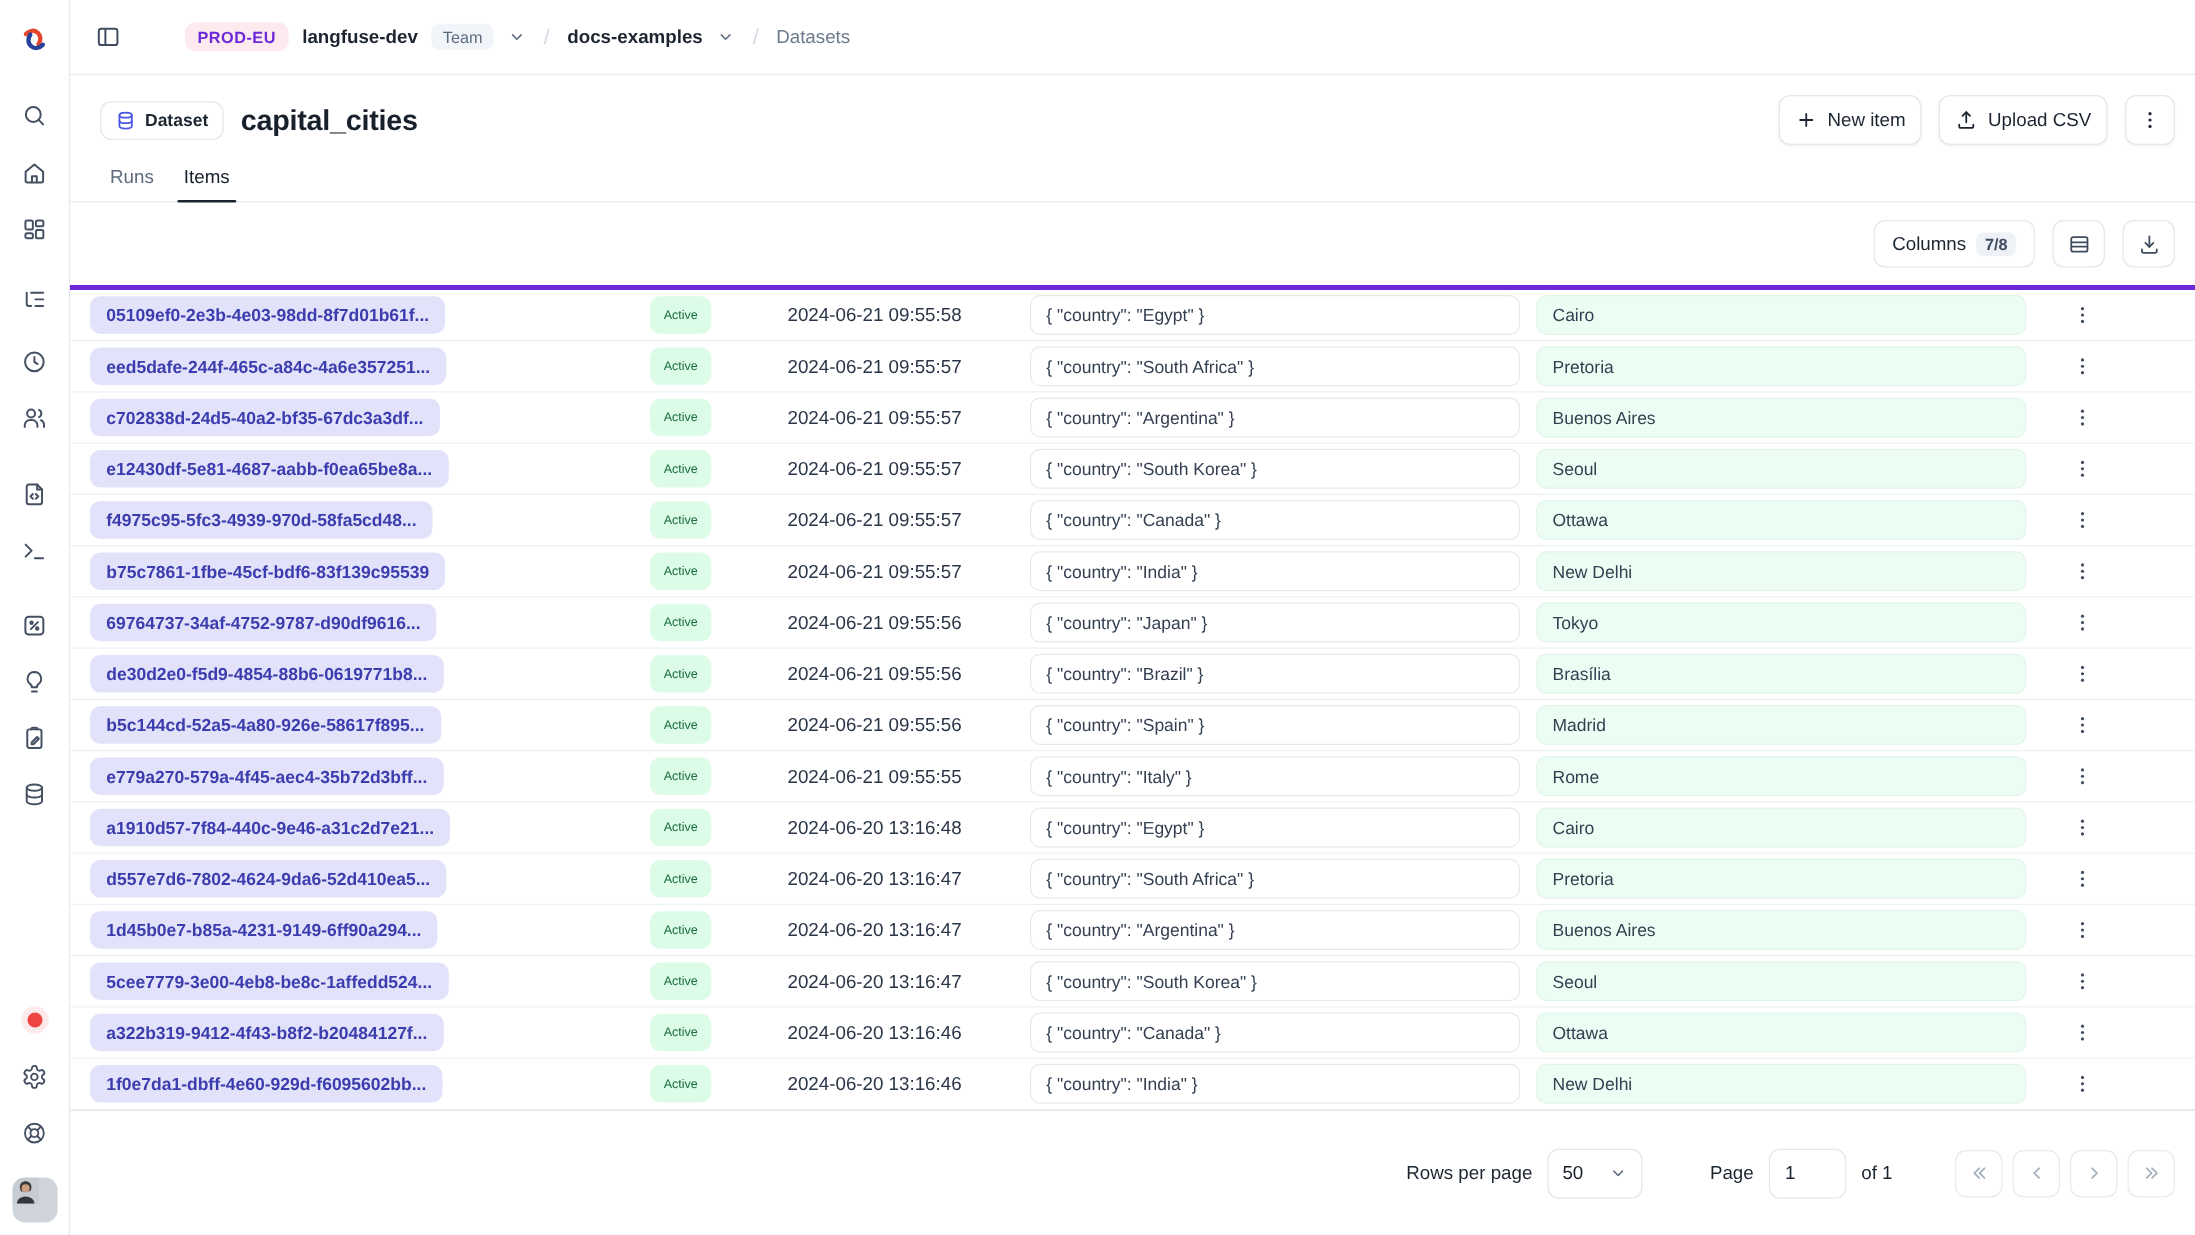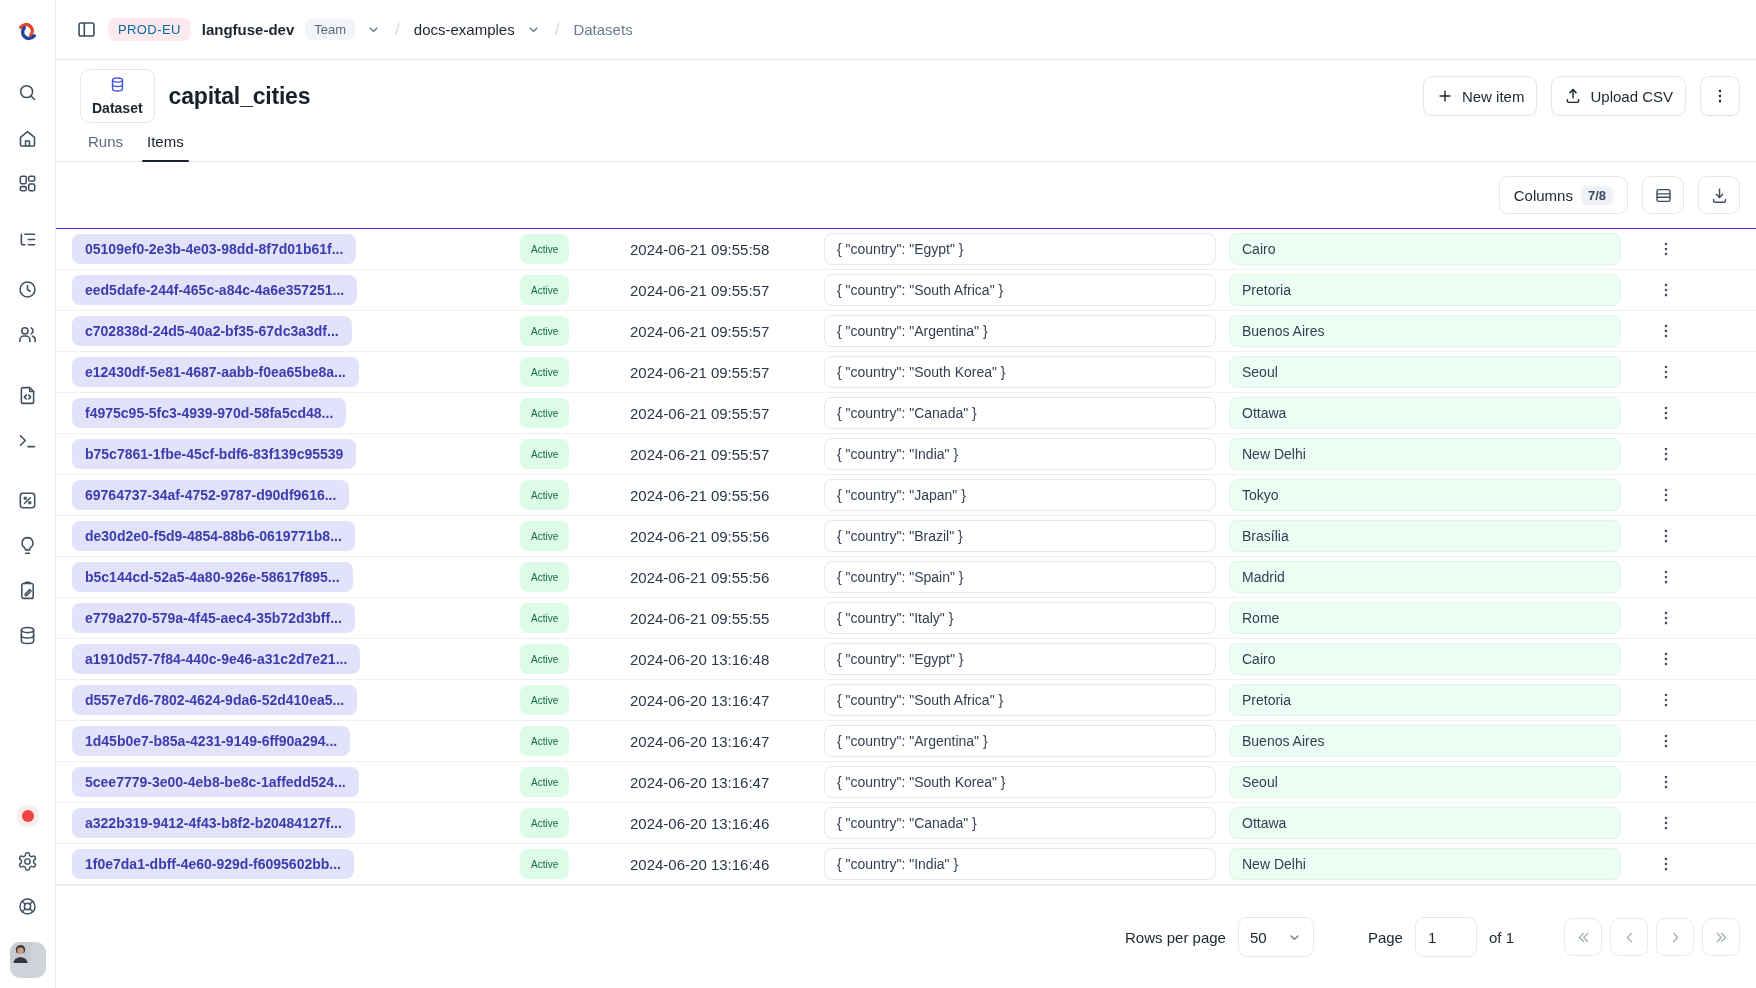--- a/index.html
+++ b/index.html
@@ -16,47 +16,47 @@
   .record-dot { width:12px; height:12px; border-radius:50%; background:#ee4545; box-shadow:0 0 0 5px #fdeaea; }
   .avatar { width:36px; height:36px; border-radius:10px; overflow:hidden; background:#cfd4da; }
 
   
   .main { flex:1; display:flex; flex-direction:column; min-width:0; }
 
   .topbar { height:60px; flex:none; display:flex; align-items:center; gap:11px; padding:0 20px;
     border-bottom:1px solid #e7eaf0; font-size:15px; }
   .icon-ghost { background:none; border:none; color:#3f4c5f; display:flex; align-items:center; cursor:pointer; }
   .icon-ghost svg { width:21px; height:21px; }
-  .env-badge { background:#fdeaee; color:#0369a1; font-size:13px; font-weight:400; letter-spacing:.4px;
-    padding:4px 10px; border-radius:8px; }
+  .env-badge { background:#fdeaee; color:#6d28d9; font-size:13px; font-weight:700; letter-spacing:.4px;
+    padding:4px 10px; border-radius:8px;margin-left:40px; }
   .crumb-org { font-weight:600; color:#1c2530; }
   .tag-badge { background:#f1f4f8; color:#5b6b7f; font-size:13px; font-weight:500; padding:3px 9px; border-radius:7px; }
   .chev { color:#5f6e82; display:flex; } .chev svg { width:15px; height:15px; }
   .crumb-sep { color:#d3dae3; font-size:17px; padding:0 3px; }
-  .crumb-proj { font-weight:400; color:#1c2530; }
+  .crumb-proj { font-weight:700; color:#1c2530; }
   .crumb-last { color:#6b7a8c; font-weight:500; }
 
   .title-row { margin:14px 16px 0 24px; height:44px; display:flex; align-items:center; gap:14px; }
   .type-badge { display:inline-flex; align-items:center; gap:7px; border:1px solid #e3e8ee; border-radius:9px;
-    padding:6px 11px; font-size:14px; font-weight:600; color:#1c2530; background:#fff;flex-direction:column; }
+    padding:6px 11px; font-size:14px; font-weight:600; color:#1c2530; background:#fff; }
   .type-badge svg { width:17px; height:17px; color:#4a56e2; }
   .page-title { font-size:23px; font-weight:700; letter-spacing:-.2px; }
   .title-spacer { flex:1; }
   .btn { display:inline-flex; align-items:center; gap:8px; height:40px; padding:0 12px; background:#fff;
     border:1px solid #e3e8ee; border-radius:9px; font-size:15px; font-weight:500; color:#1c2530;
     cursor:pointer; box-shadow:0 1px 2px rgba(16,24,40,.04); font-family:inherit; }
   .btn svg { width:18px; height:18px; }
   .btn-square { width:40px; padding:0; justify-content:center; }
 
   .tabs { display:flex; gap:8px; padding:0 24px; margin-top:6px; border-bottom:1px solid #e7eaf0; }
   .tab { padding:9px 8px 11px; font-size:15px; font-weight:500; color:#5d6b7d; cursor:pointer; position:relative; background:none; border:none; font-family:inherit; }
   .tab.active { color:#17202b; }
   .tab.active::after { content:""; position:absolute; left:3px; right:3px; bottom:-1px; height:2px; background:#1b2430; border-radius:1px; }
 
-  .toolbar { display:flex; justify-content:flex-end; align-items:center; gap:14px; padding:14px 16px; border-bottom:1px solid #6d28d9; }
+  .toolbar { display:flex; justify-content:flex-end; align-items:center; gap:14px; padding:14px 16px; border-bottom:4px solid #6d28d9; }
   .tool-btn { display:inline-flex; align-items:center; gap:8px; height:38px; padding:0 14px; background:#fff;
     border:1px solid #e3e8ee; border-radius:9px; font-size:15px; font-weight:500; color:#1c2530; cursor:pointer; font-family:inherit; }
   .tool-btn svg { width:19px; height:19px; color:#3f4c5f; }
   .count-badge { background:#eef1f5; color:#3f4c5f; font-size:13px; font-weight:600; border-radius:6px; padding:2px 7px; }
   .tool-square { width:42px; padding:0; justify-content:center; }
 
   
   .grid-cols { display:grid; grid-template-columns:332px 116px 110px 194px 405px 410px 1fr; align-items:center; padding-left:16px; }
   .thead { height:44px; color:#46566b; font-size:15px; font-weight:600; border-bottom:1px solid #eceff3; }
   .th { display:flex; align-items:center; gap:6px; }

